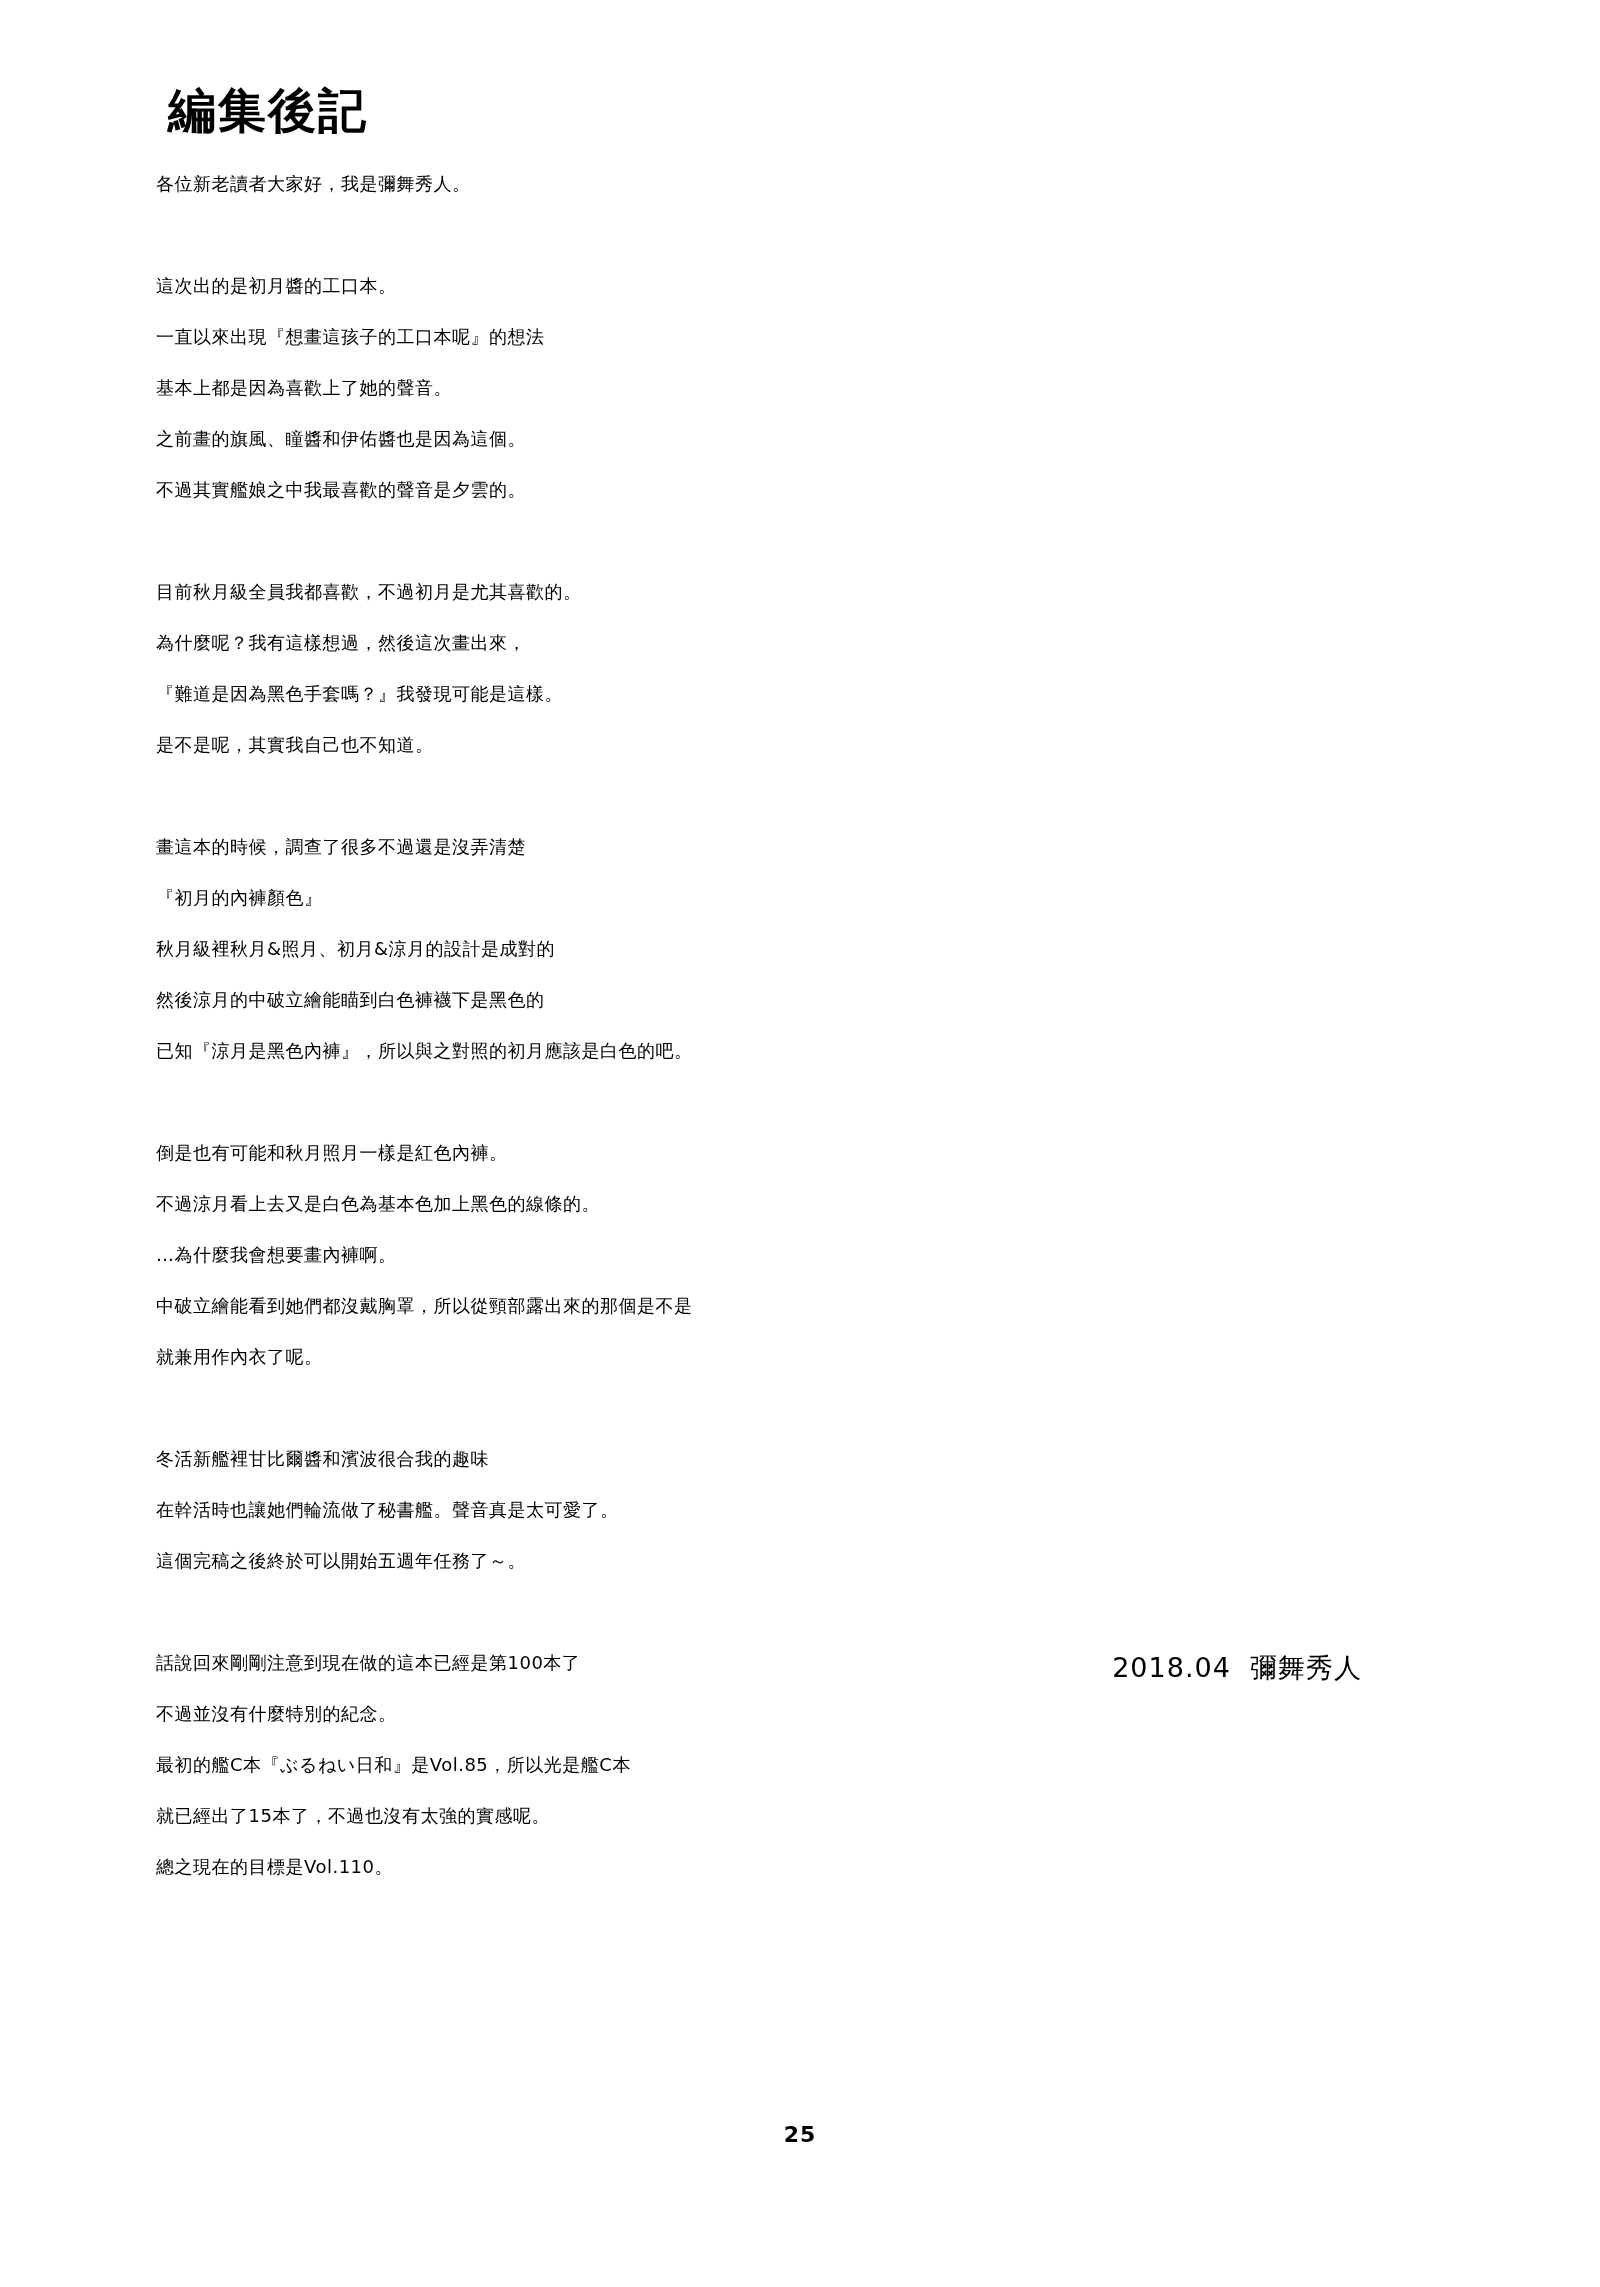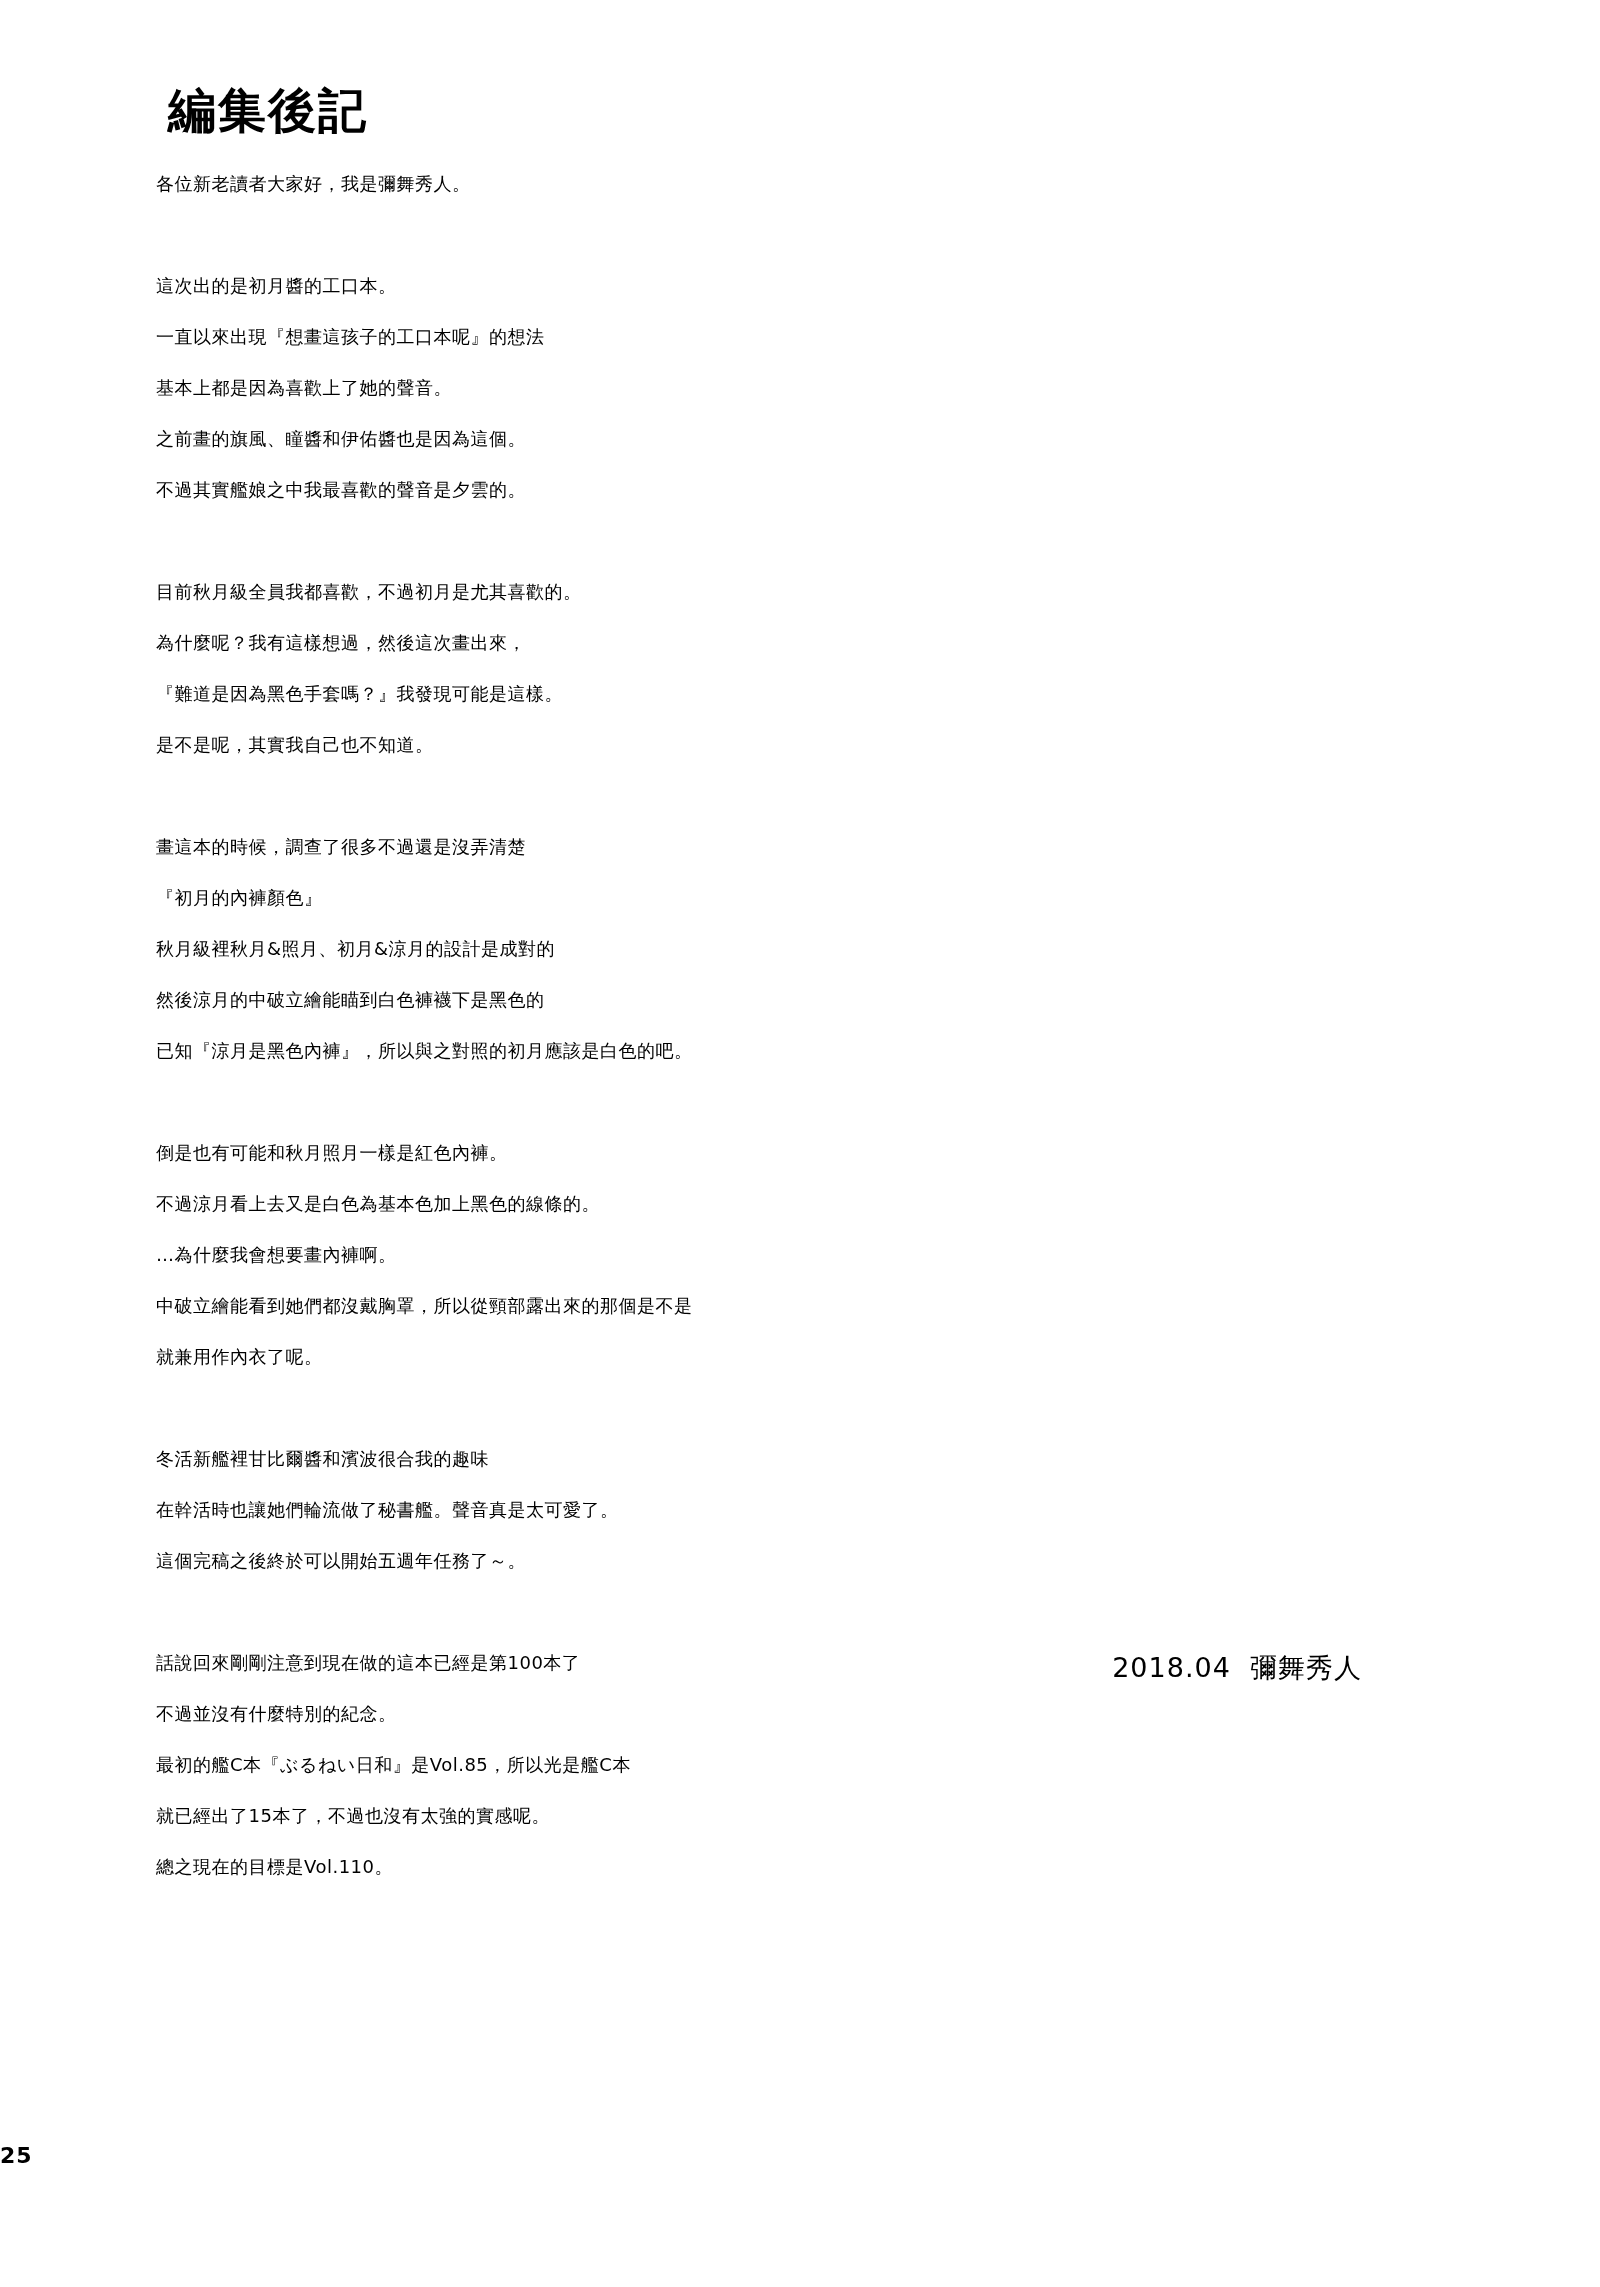--- a/index.html
+++ b/index.html
@@ -51,25 +51,24 @@
     font-size: 27px;
     letter-spacing: 1px;
     white-space: pre;
     margin-top: 32px;
   }
   .page-number {
     position: absolute;
     left: 0;
     right: 0;
     top: 2122px;
-    text-align: left;
+    text-align: center;
     font-size: 22px;
     font-weight: bold;
     letter-spacing: 1px;
-    margin-top: 21px;
   }
 </style>
 </head>
 <body>
 
 <div class="page">
 
   <h1 class="afterword-title">編集後記</h1>
 
   <div class="body-text">各位新老讀者大家好，我是彌舞秀人。

